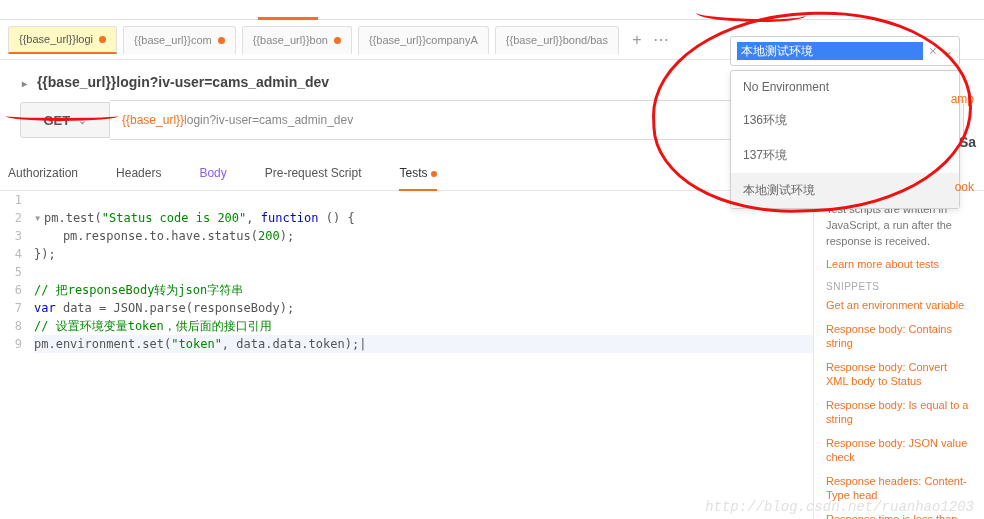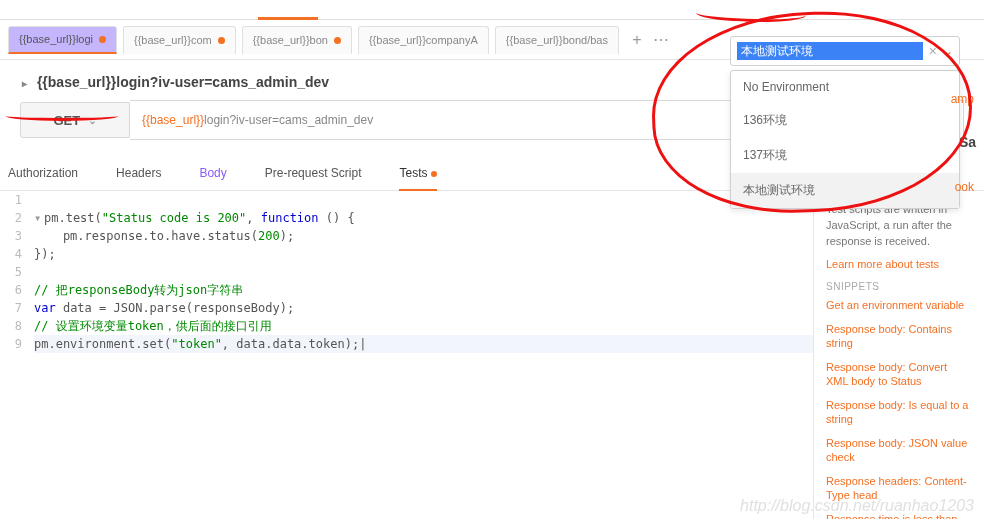--- a/index.html
+++ b/index.html
@@ -3,38 +3,38 @@
 <meta charset="utf-8">
 <style>
 * { box-sizing: border-box; margin: 0; padding: 0; }
 body { font-family: -apple-system, BlinkMacSystemFont, "Segoe UI", Arial, sans-serif; font-size: 12px; color: #555; background: #fff; width: 984px; height: 519px; overflow: hidden; position: relative; }
 
 .top-strip { height: 20px; border-bottom: 1px solid #ddd; position: relative; }
 .top-strip::after { content: ""; position: absolute; bottom: -1px; left: 258px; width: 60px; height: 3px; background: #f47023; }
 
 .tabbar { display: flex; align-items: center; padding: 0 8px; height: 40px; border-bottom: 1px solid #e6e6e6; position: relative; }
 .req-tab { display: flex; align-items: center; height: 28px; padding: 0 10px; border: 1px solid #e0e0e0; border-bottom: none; margin-right: 6px; border-radius: 3px 3px 0 0; background: #fafafa; font-size: 11px; color: #888; cursor: pointer; }
-.req-tab.active { background: #c4b5fd; border-bottom: 2px solid #f47023; color: #555; }
+.req-tab.active { background: #fef9c3; border-bottom: 2px solid #f47023; color: #555; }
 .dot { width: 7px; height: 7px; border-radius: 50%; background: #f47023; margin-left: 6px; }
 .plus-btn, .dots-btn { width: 24px; height: 24px; display:flex; align-items:center; justify-content:center; color:#999; cursor:pointer; font-size: 16px; }
 
 .env-selector { position: absolute; top: 36px; right: 24px; width: 230px; }
 .env-input-wrap { display:flex; align-items:center; border:1px solid #d0d0d0; border-radius:3px; height: 30px; background:#fff; padding: 0 6px; }
 .env-input { flex:1; border:none; outline:none; font-size:12px; background:#3b82f6; color:#fff; padding:2px 4px; }
 .env-x { color:#aaa; cursor:pointer; font-size:14px; padding:0 6px; }
 .env-caret { color:#f47023; cursor:pointer; }
 .env-dropdown { border:1px solid #d0d0d0; border-radius:3px; margin-top:4px; background:#fff; box-shadow:0 2px 6px rgba(0,0,0,0.1); }
 .env-item { padding: 9px 12px; font-size:12px; color:#666; cursor:pointer; }
 .env-item.selected { background:#f2f2f2; }
 
 .req-name { padding: 14px 22px 10px; font-size:14px; font-weight:600; color:#444; }
 .req-name .caret { color:#888; margin-right:6px; font-size:10px; }
 
 .url-row { display:flex; align-items:center; padding: 0 20px 16px; }
-.method-btn { width:110px; height:36px; border:1px solid #d8d8d8; border-radius:3px 0 0 3px; display:flex; align-items:center; justify-content:center; font-size:13px; font-weight:600; color:#555; background:#f5f5f5; cursor:pointer; }
+.method-btn { width:90px; height:36px; border:1px solid #d8d8d8; border-radius:3px 0 0 3px; display:flex; align-items:center; justify-content:center; font-size:13px; font-weight:600; color:#555; background:#f5f5f5; cursor:pointer; }
 .method-btn .dd { margin-left:8px; font-size:10px; color:#999; }
 .url-input { flex:1; height:40px; border:1px solid #d8d8d8; border-left:none; padding:0 12px; font-size:12px; color:#888; display:flex; align-items:center; }
 .url-input .base-url { color:#f47023; }
 .save-btn { position:absolute; right:8px; top:134px; font-size:14px; font-weight:600; color:#444; }
 .cookies-link { position:absolute; right:10px; top:180px; font-size:12px; color:#f47023; }
 .examples-link { position:absolute; right:10px; top:92px; font-size:12px; color:#f47023; }
 
 .sub-tabs { display:flex; border-bottom: 1px solid #e6e6e6; padding: 0 8px; }
 .sub-tab { padding: 10px 18px 10px 0; margin-right: 20px; font-size:12px; color:#8b5cf6; cursor:pointer; position:relative; }
 .sub-tab.dark { color:#555; }
@@ -53,21 +53,21 @@
 .kw { color:#0000cc; }
 .str { color:#008800; }
 .num { color:#008800; }
 .cmt { color:#008800; }
 
 .side { width:170px; padding: 10px 12px; font-size:11px; color:#777; }
 .side p { line-height:16px; margin-bottom:8px; }
 .side a { color:#f47023; text-decoration:none; display:block; margin-bottom:10px; line-height:14px; }
 .side .section { font-size:10px; letter-spacing:0.5px; color:#aaa; margin:8px 0 6px; }
 
-.watermark { position:absolute; bottom:4px; right:10px; font-size:16px; color:#ccc; font-style:italic; opacity:0.6; }
+.watermark { position:absolute; bottom:4px; right:10px; font-size:14px; color:#ccc; font-style:italic; opacity:0.6;font-family:Liberation Mono, monospace; }
 
 
 .anno-circle { position:absolute; top:12px; right:12px; width:320px; height:200px; border:3px solid #e11; border-radius:50% 48% 50% 45%; transform:rotate(-2deg); pointer-events:none; }
 .anno-squiggle { position:absolute; top:6px; left:696px; width:110px; height:16px; border-bottom:3px solid #e11; border-radius:0 0 60% 50%; transform:rotate(2deg); }
 .anno-underline { position:absolute; top:111px; left:6px; width:112px; height:10px; border-bottom:3px solid #e11; border-radius:0 0 50% 50%; }
 </style>
 </head>
 <body>
 
 <div class="top-strip"></div>

